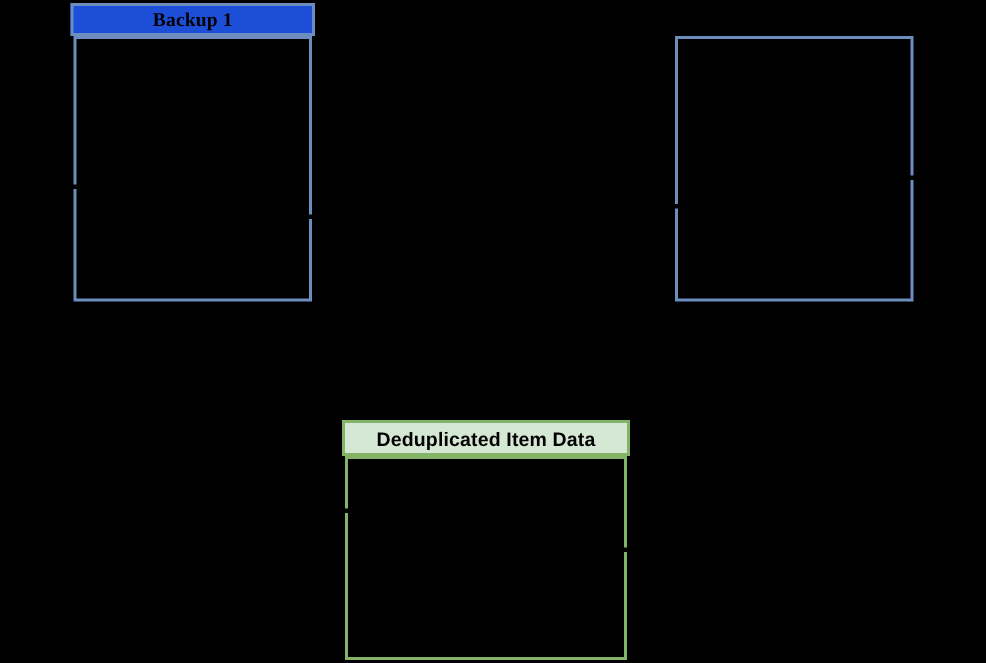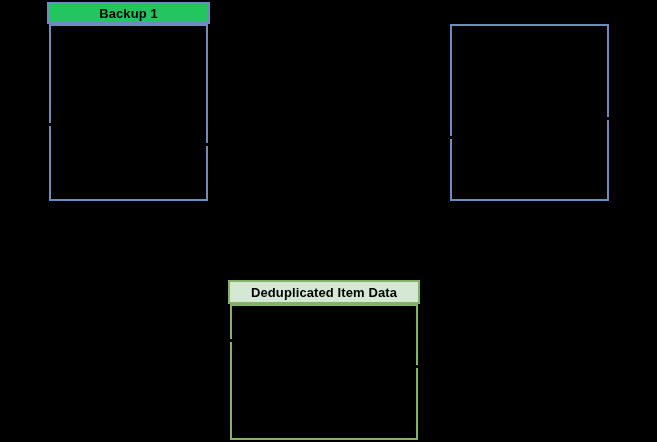--- a/index.html
+++ b/index.html
@@ -29,21 +29,21 @@
     white-space: nowrap;
   }
   .node-body {
     position: absolute;
     box-sizing: border-box;
     border: 2px solid;
     background: #000000;
   }
   .blue-node  { border-color: #6c8ebf; }
   .green-node { border-color: #82b366; }
-  .blue-header  { background: #22c55e; border-color: #6c8ebf; }
+  .blue-header  { background: #1d4ed8; border-color: #6c8ebf; font-family: Liberation Serif, serif; }
   .green-header { background: #d5e8d4; border-color: #82b366; }
 
   
   #b1-header { left: 47px;  top: 2px;   width: 163px; height: 22px; }
   #b1-body   { left: 49px;  top: 24px;  width: 159px; height: 177px; }
   
   #b2-header { left: 448px; top: 2px;   width: 163px; height: 22px; }
   #b2-body   { left: 450px; top: 24px;  width: 159px; height: 177px; }
   
   #dd-header { left: 228px; top: 280px; width: 192px; height: 24px; }

